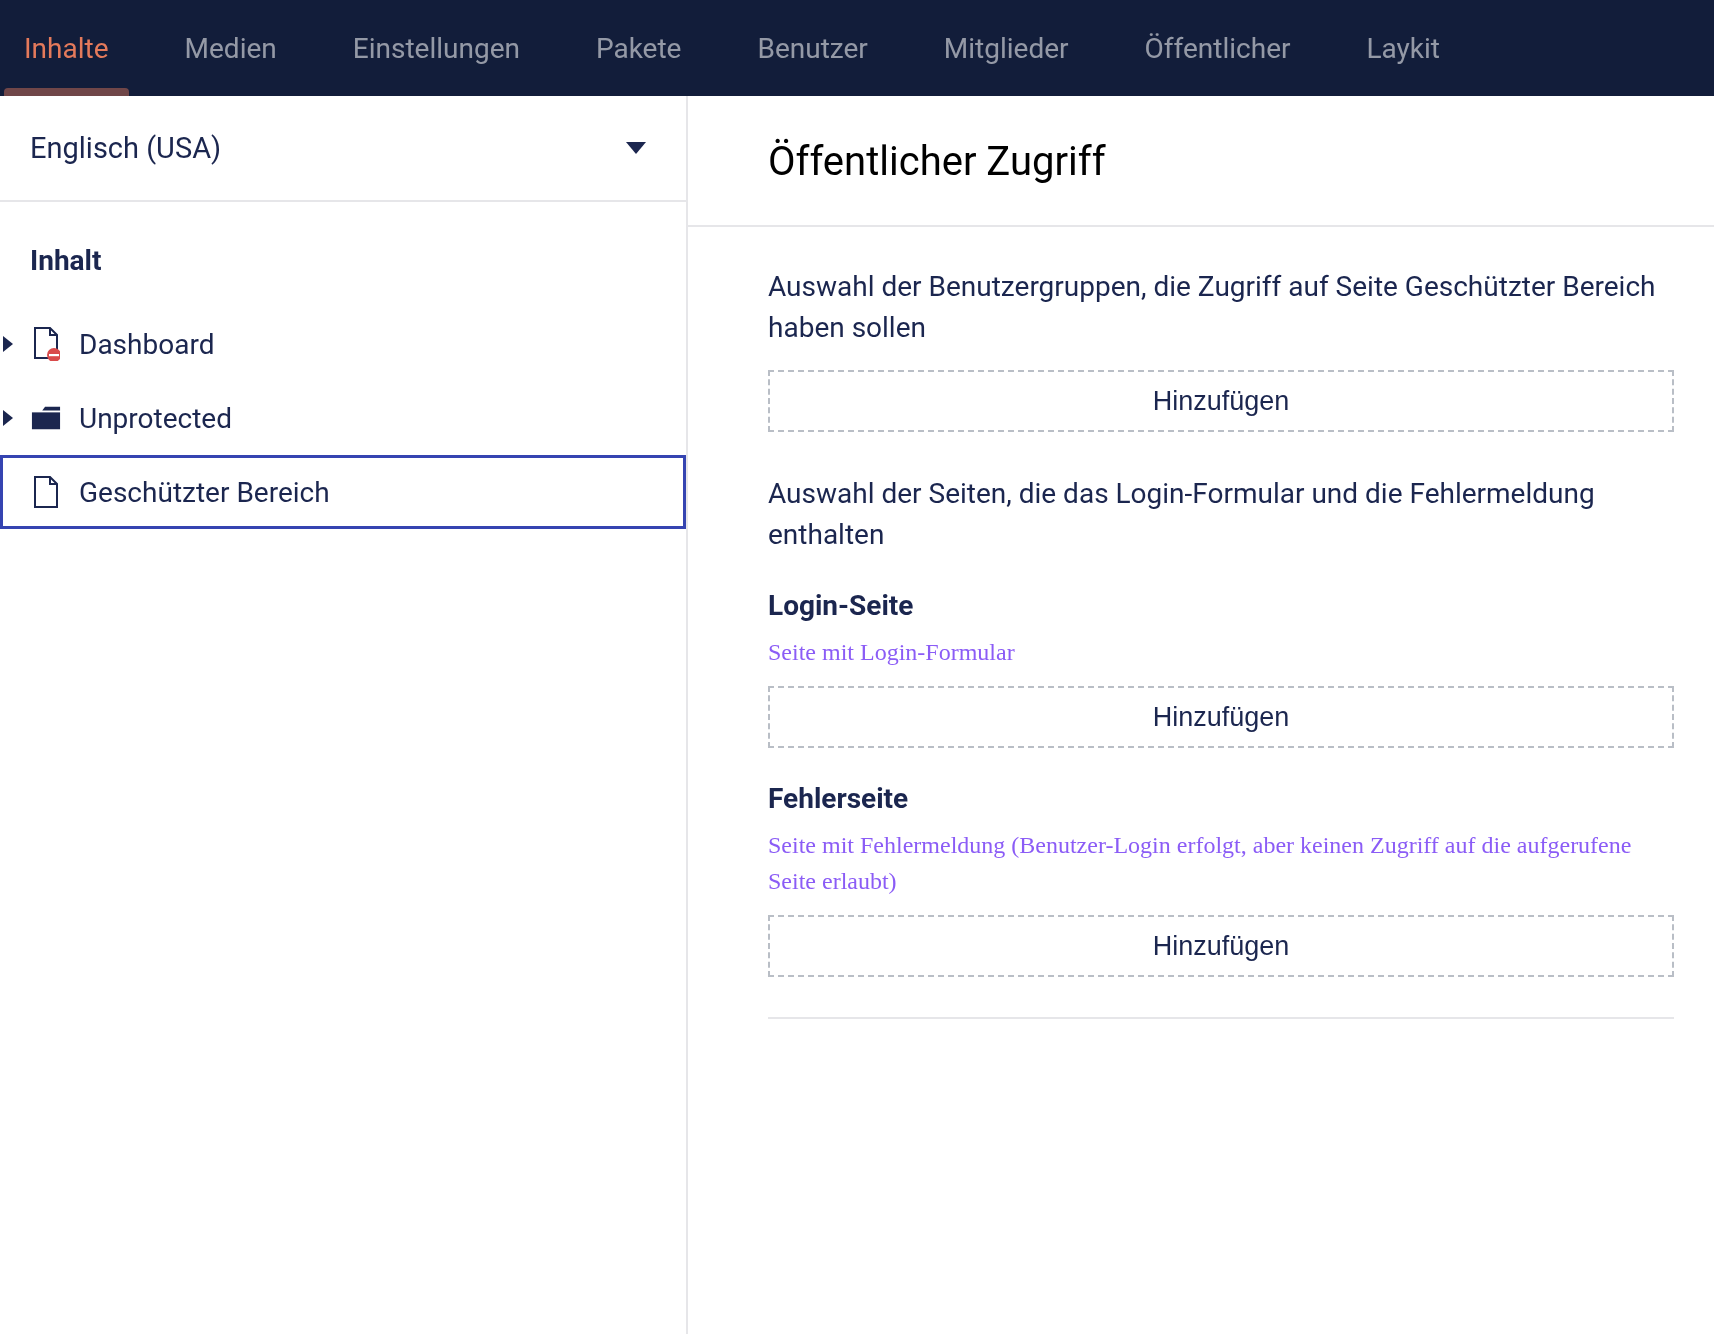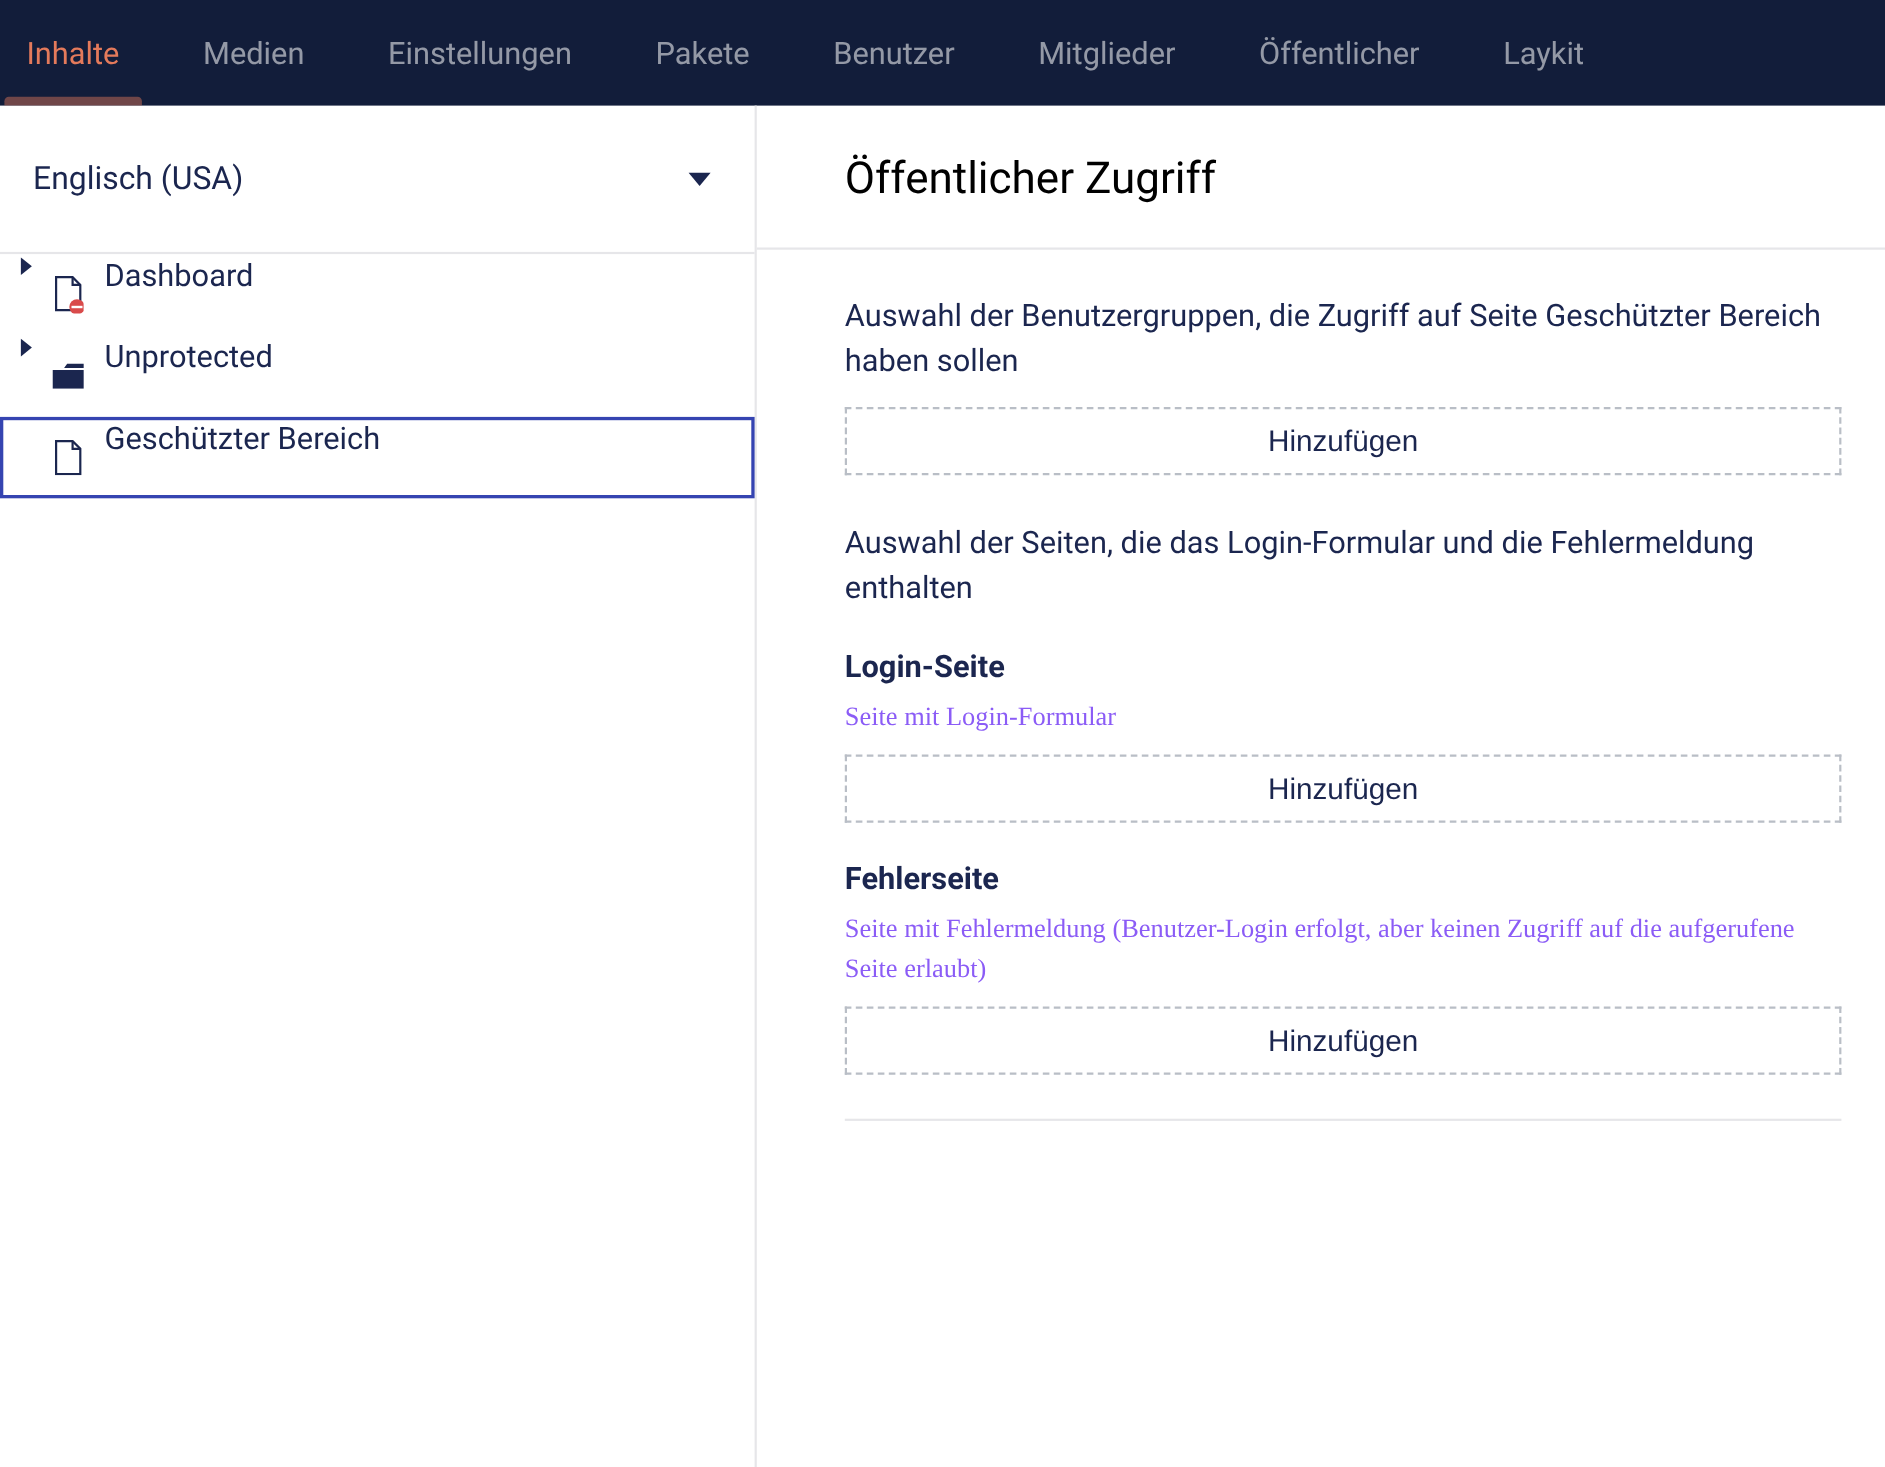--- a/index.html
+++ b/index.html
@@ -50,21 +50,21 @@
 
   .sidebar {
     width: 688px;
     border-right: 2px solid #e6e6e9;
   }
 
   .lang-select {
     display: flex;
     justify-content: space-between;
     align-items: center;
-    height: 135px;
+    height: 106px;
     padding: 0 40px 0 30px;
     border-bottom: 2px solid #e6e6e9;
     cursor: pointer;
   }
   .lang-select-label {
     font-size: 29px;
     color: #1b264f;
   }
   .chevron-down {
     width: 0; height: 0;
@@ -76,23 +76,24 @@
   .section-head {
     font-size: 28px;
     font-weight: 700;
     color: #1b264f;
     padding: 42px 30px 30px 30px;
   }
 
   .tree { }
   .tree-row {
     display: flex;
+    align-items: center;
     gap: 18px;
     height: 74px;
-    padding-left: 16px;
+    padding-left: 0;
     cursor: pointer;
     font-size: 28px;
     color: #1b264f;
     border: 3px solid transparent;
   }
   .tree-row.selected {
     border: 3px solid #3544b1;
   }
   .tree-caret {
     width: 0; height: 0;
@@ -180,20 +181,21 @@
 </div>
 
 <div class="layout">
 
   <div class="sidebar">
     <div class="lang-select">
       <span class="lang-select-label">Englisch (USA)</span>
       <span class="chevron-down"></span>
     </div>
 
+    <div class="section-head">Inhalt</div>
 
     <div class="tree">
 
       <div class="tree-row">
         <span class="tree-caret"></span>
         <span class="tree-icon">
           <svg width="28" height="34" viewBox="0 0 28 34">
             <path d="M3 1 H18 L25 8 V31 H3 Z" fill="none" stroke="#1b264f" stroke-width="2"></path>
             <path d="M18 1 V8 H25" fill="none" stroke="#1b264f" stroke-width="2"></path>
             <circle cx="22" cy="28" r="7" fill="#d94b4b"></circle>

